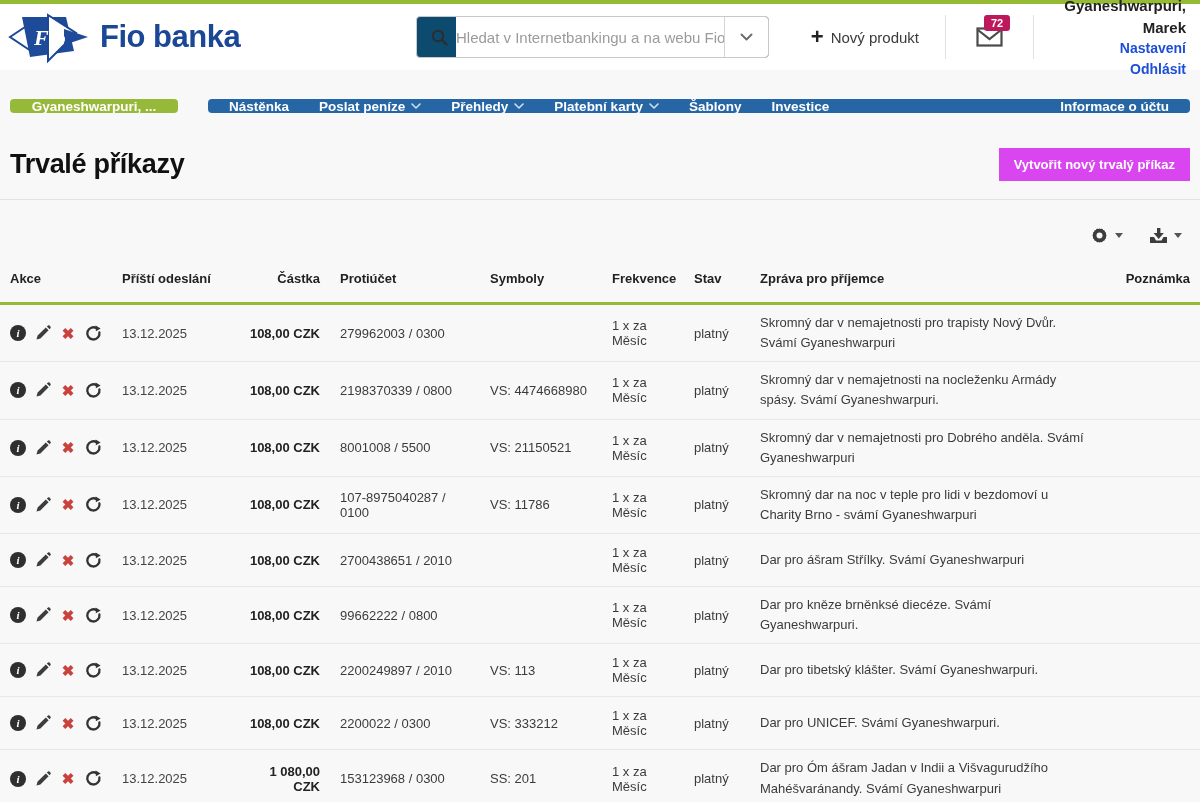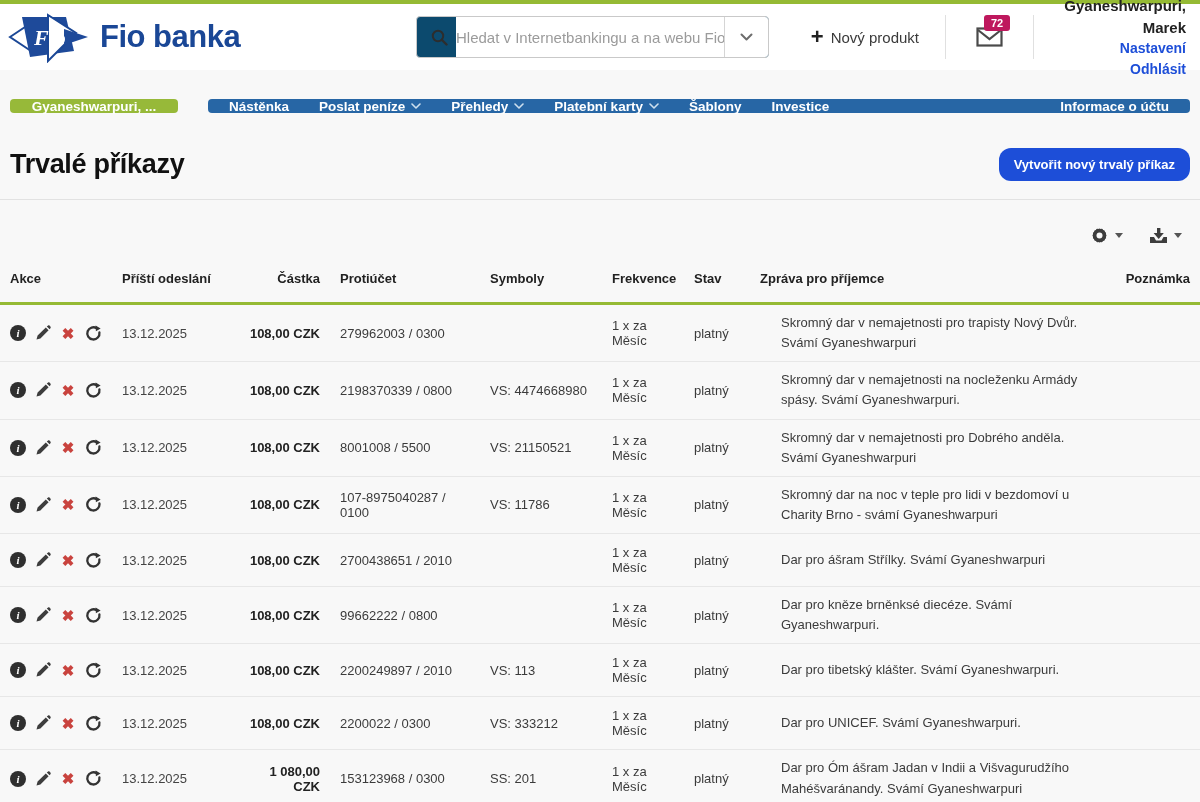--- a/index.html
+++ b/index.html
@@ -37,39 +37,39 @@
     border:0; border-radius:4px; cursor:pointer; font-family:"Liberation Sans",sans-serif; }
   .navbar { flex:1; margin-left:30px; background:#2766a5; border-radius:4px; display:flex;
     align-items:center; padding:0 6px;justify-content:center; }
   .navitem { color:#fff; font-size:13.5px; font-weight:bold; padding:0 15px; cursor:pointer;
     display:flex; align-items:center; gap:6px; height:100%; white-space:nowrap; }
   .navitem.right { margin-left:auto; }
 
   
   .pagehead { display:flex; align-items:center; padding:24px 10px 18px 10px; }
   .pagetitle { font-size:27px; font-weight:bold; color:#111; letter-spacing:-0.3px; }
-  .createbtn { margin-left:auto; background:#1d4ed8; color:#fff; font-weight:bold; font-size:13px;
-    border:0; border-radius:12px; padding:9px 15px; cursor:pointer; font-family:"Liberation Sans",sans-serif; }
+  .createbtn { margin-left:auto; background:#d946ef; color:#fff; font-weight:bold; font-size:13px;
+    border:0; border-radius:0; padding:9px 15px; cursor:pointer; font-family:"Liberation Sans",sans-serif; }
   .ruler { height:1px; background:#e2e2e2; margin:0 0 0 0; }
   .toolicons { display:flex; justify-content:flex-end; align-items:center; gap:26px; padding:26px 18px 6px 0; }
   .toolbtn { display:flex; align-items:center; gap:6px; cursor:pointer; }
   .caret { width:0; height:0; border-left:4px solid transparent; border-right:4px solid transparent;
     border-top:5px solid #555; }
 
   
   .tbl { margin:4px 0 0 0; padding:0 0 14px 0; }
   .t-row { display:grid;
     grid-template-columns: 92px 100px 78px 130px 102px 62px 46px 1fr 84px;
     column-gap:13px; padding:8px 10px; align-items:center; min-height:53px;
     border-bottom:1px solid #e7e7e7; font-size:13px; color:#3b3b3b;gap:20px; }
   .t-head { font-weight:bold; color:#222; border-bottom:3px solid #95ba34; min-height:50px; }
   .c-amount, .c-note { text-align:right; }
   .c-amount { font-weight:bold; color:#222; }
   .c-date { color:#444; }
-  .c-msg { line-height:1.55;margin-left:21px; }
+  .c-msg { line-height:1.55; }
   .actions { display:flex; align-items:center; gap:9px; }
   .aicon { display:inline-flex; width:17px; height:17px; align-items:center; justify-content:center; cursor:pointer; }
   .info-circle { width:16px; height:16px; border-radius:50%; background:#2f2f2f; color:#fff;
     font-size:11px; font-weight:bold; font-family:"Liberation Serif",serif; font-style:italic;
     display:flex; align-items:center; justify-content:center; }
   .xdel { color:#c9433e; font-size:15px; font-weight:bold; line-height:1; }
   svg { display:block; }
 </style>
 </head>
 <body>

